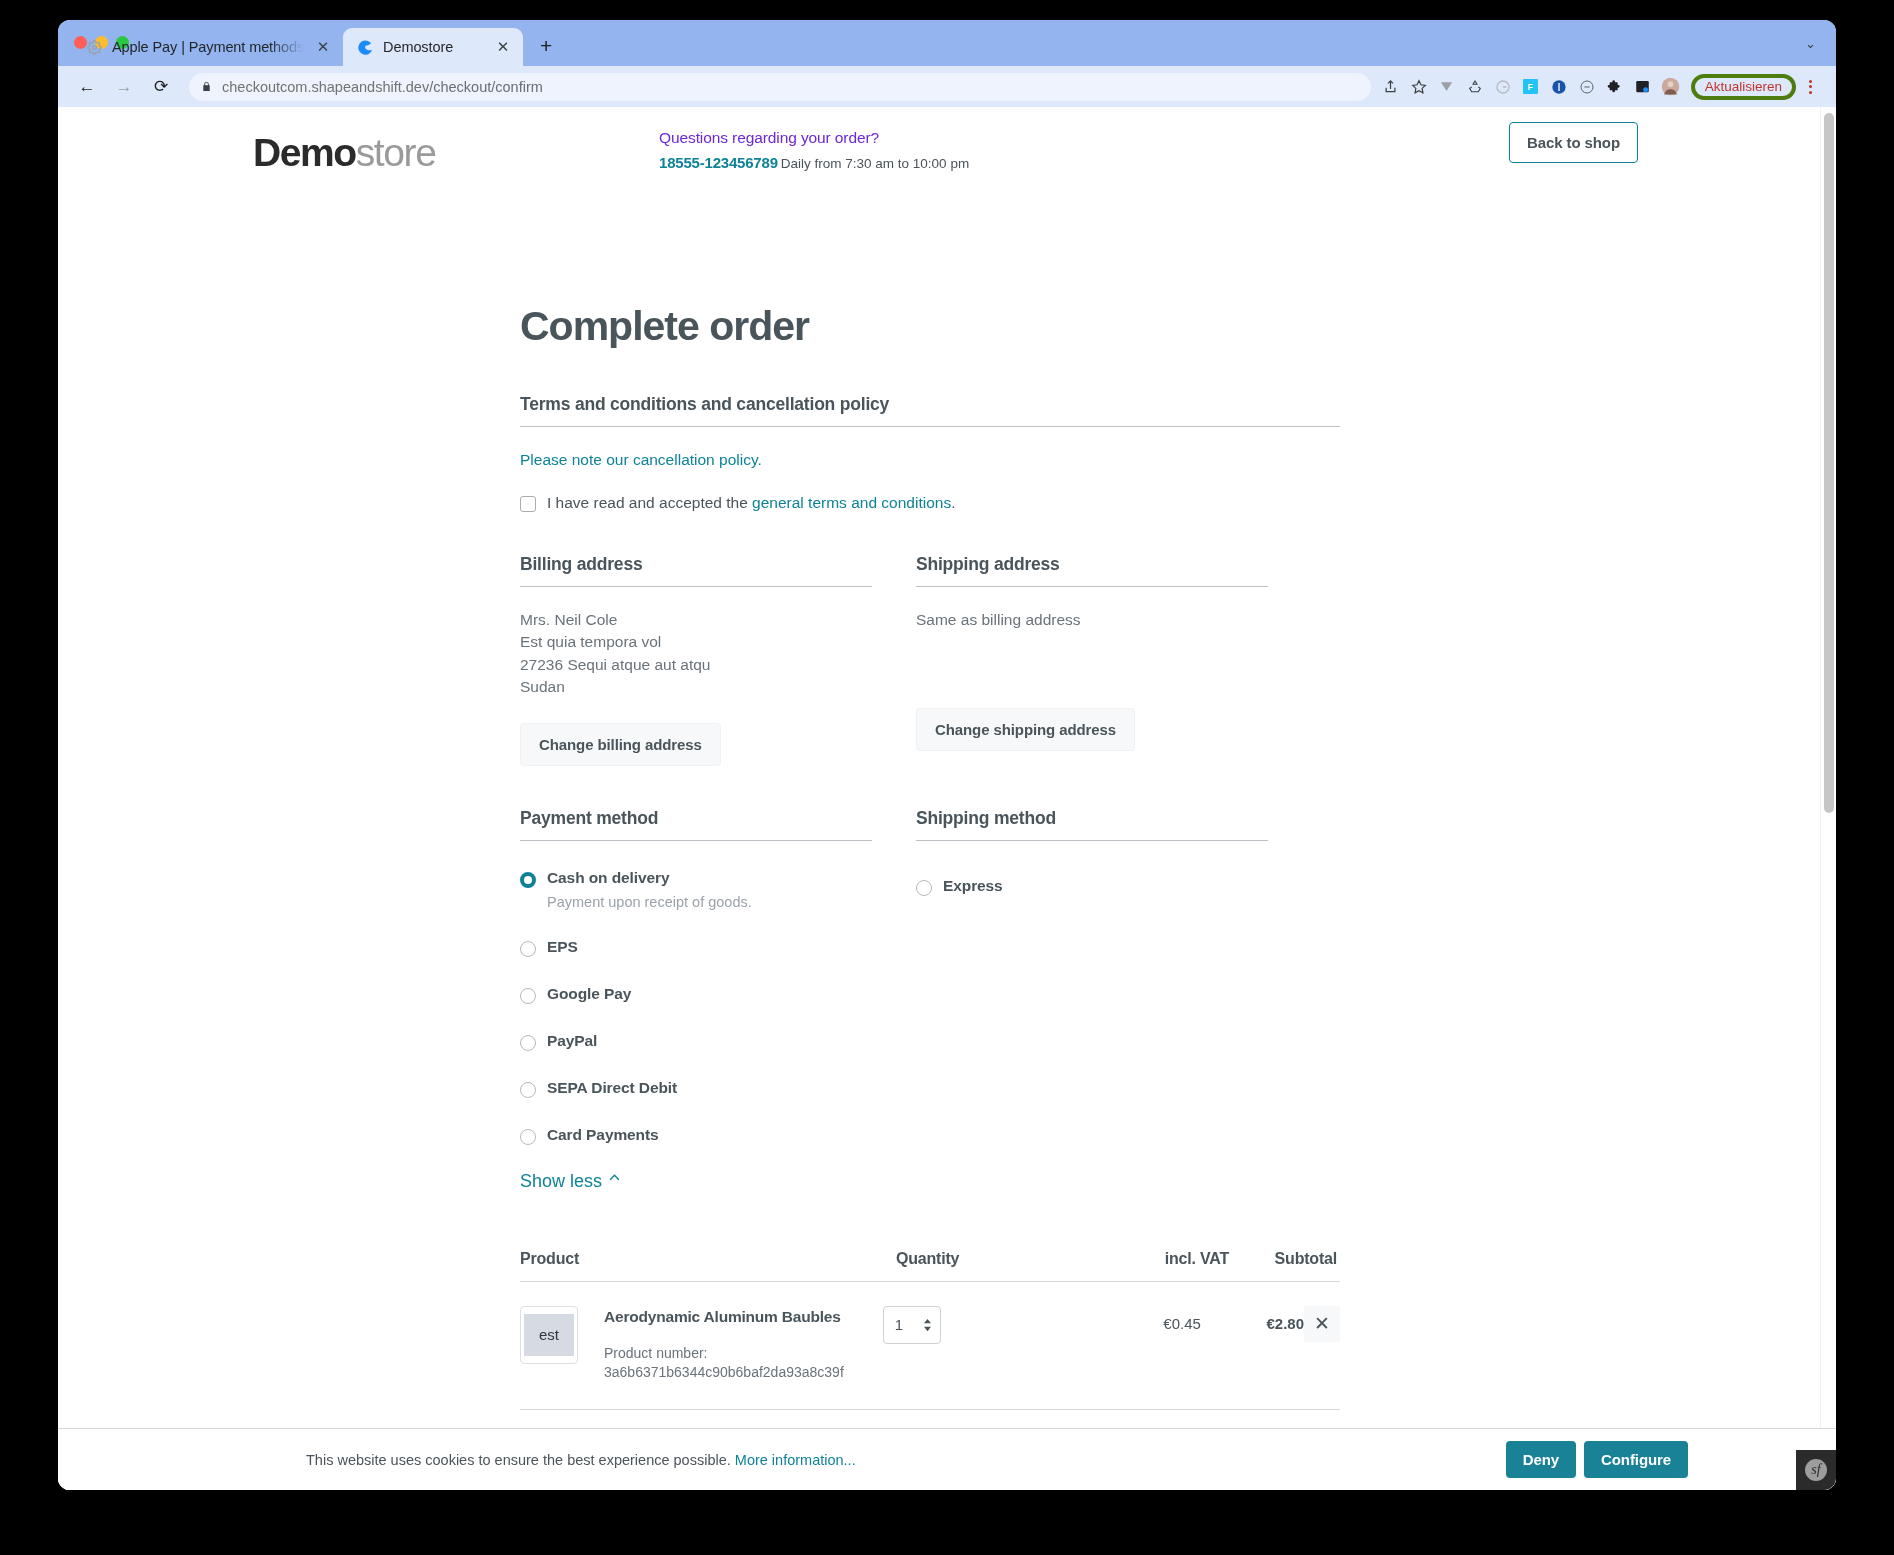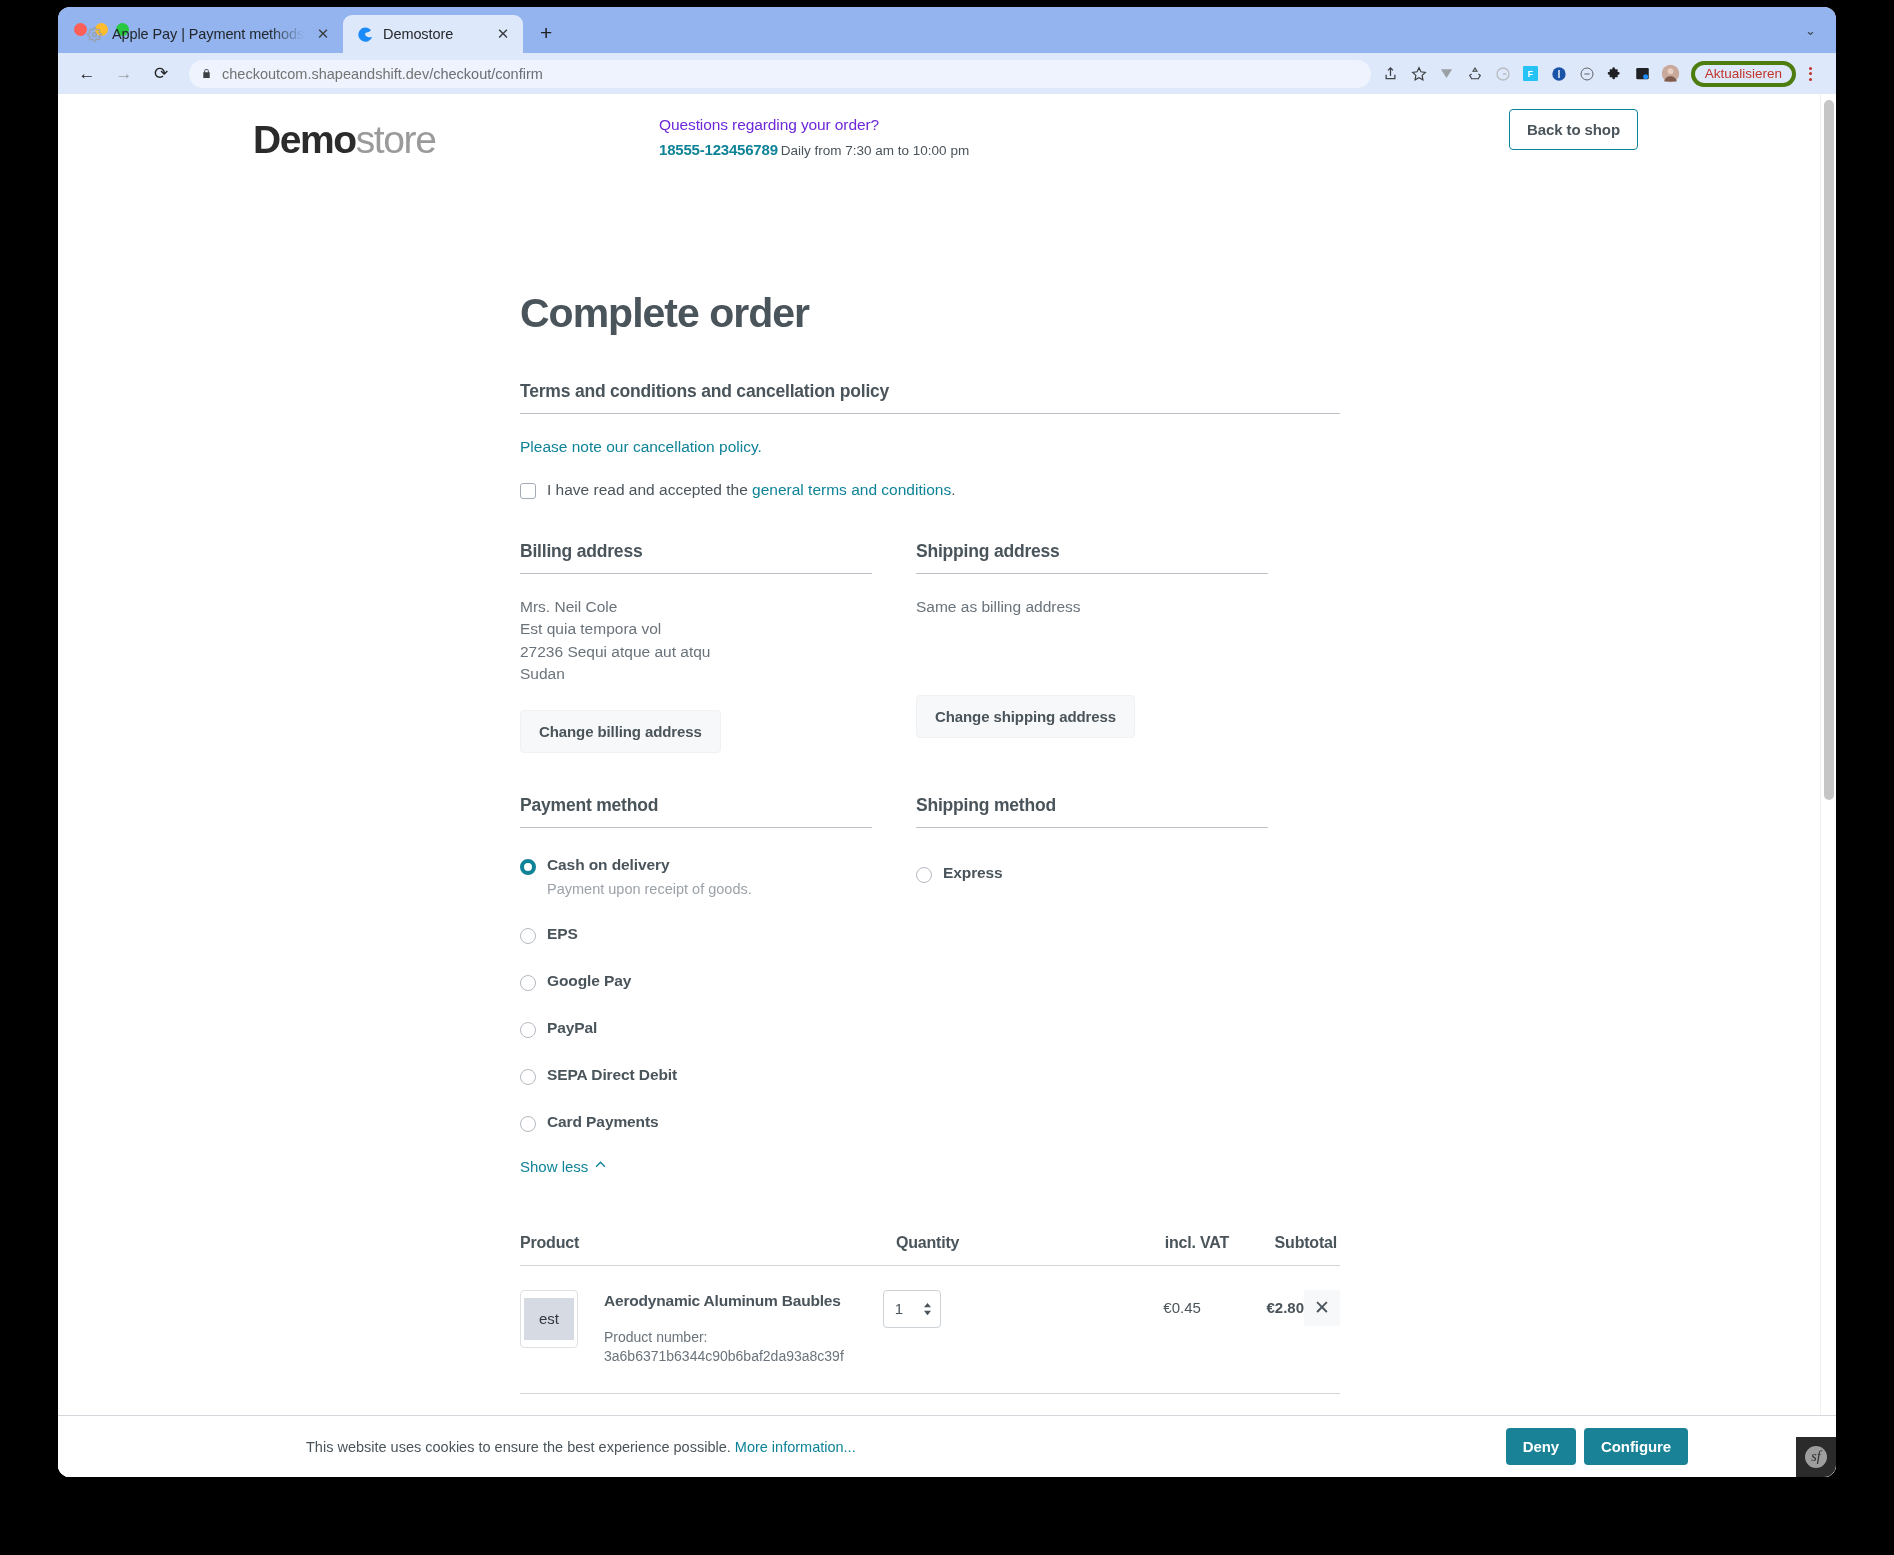--- a/index.html
+++ b/index.html
@@ -6,21 +6,21 @@
   html, body {
     width: 1894px; height: 1555px;
     background: #000;
     font-family: "Liberation Sans", sans-serif;
     overflow: hidden;
   }
 
   
   .browser-window {
     position: absolute;
-    left: 58px; top: 7px;
+    left: 58px; top: 20px;
     width: 1778px; height: 1470px;
     border-radius: 12px;
     overflow: hidden;
     background: #fff;
     box-shadow: 0 8px 30px rgba(0,0,0,0.5);
   }
 
   
   .tab-strip {
     position: relative;
@@ -303,21 +303,21 @@
   }
   .method-desc {
     font-size: 14.5px;
     color: #9ba2a9;
     margin-top: 7px;
   }
   .method.spaced { padding-top: 18px; }
 
   .show-less {
     margin-top: 16px;
-    font-size: 15px;
+    font-size: 18px;
     color: #0e8397;
     display: inline-flex;
     align-items: flex-start;
     gap: 7px;
     font-weight: 400;
   }
   .chev-up { font-size: 12px; line-height: 1; }
 
   
   .cart-table { margin-top: 58px; }

